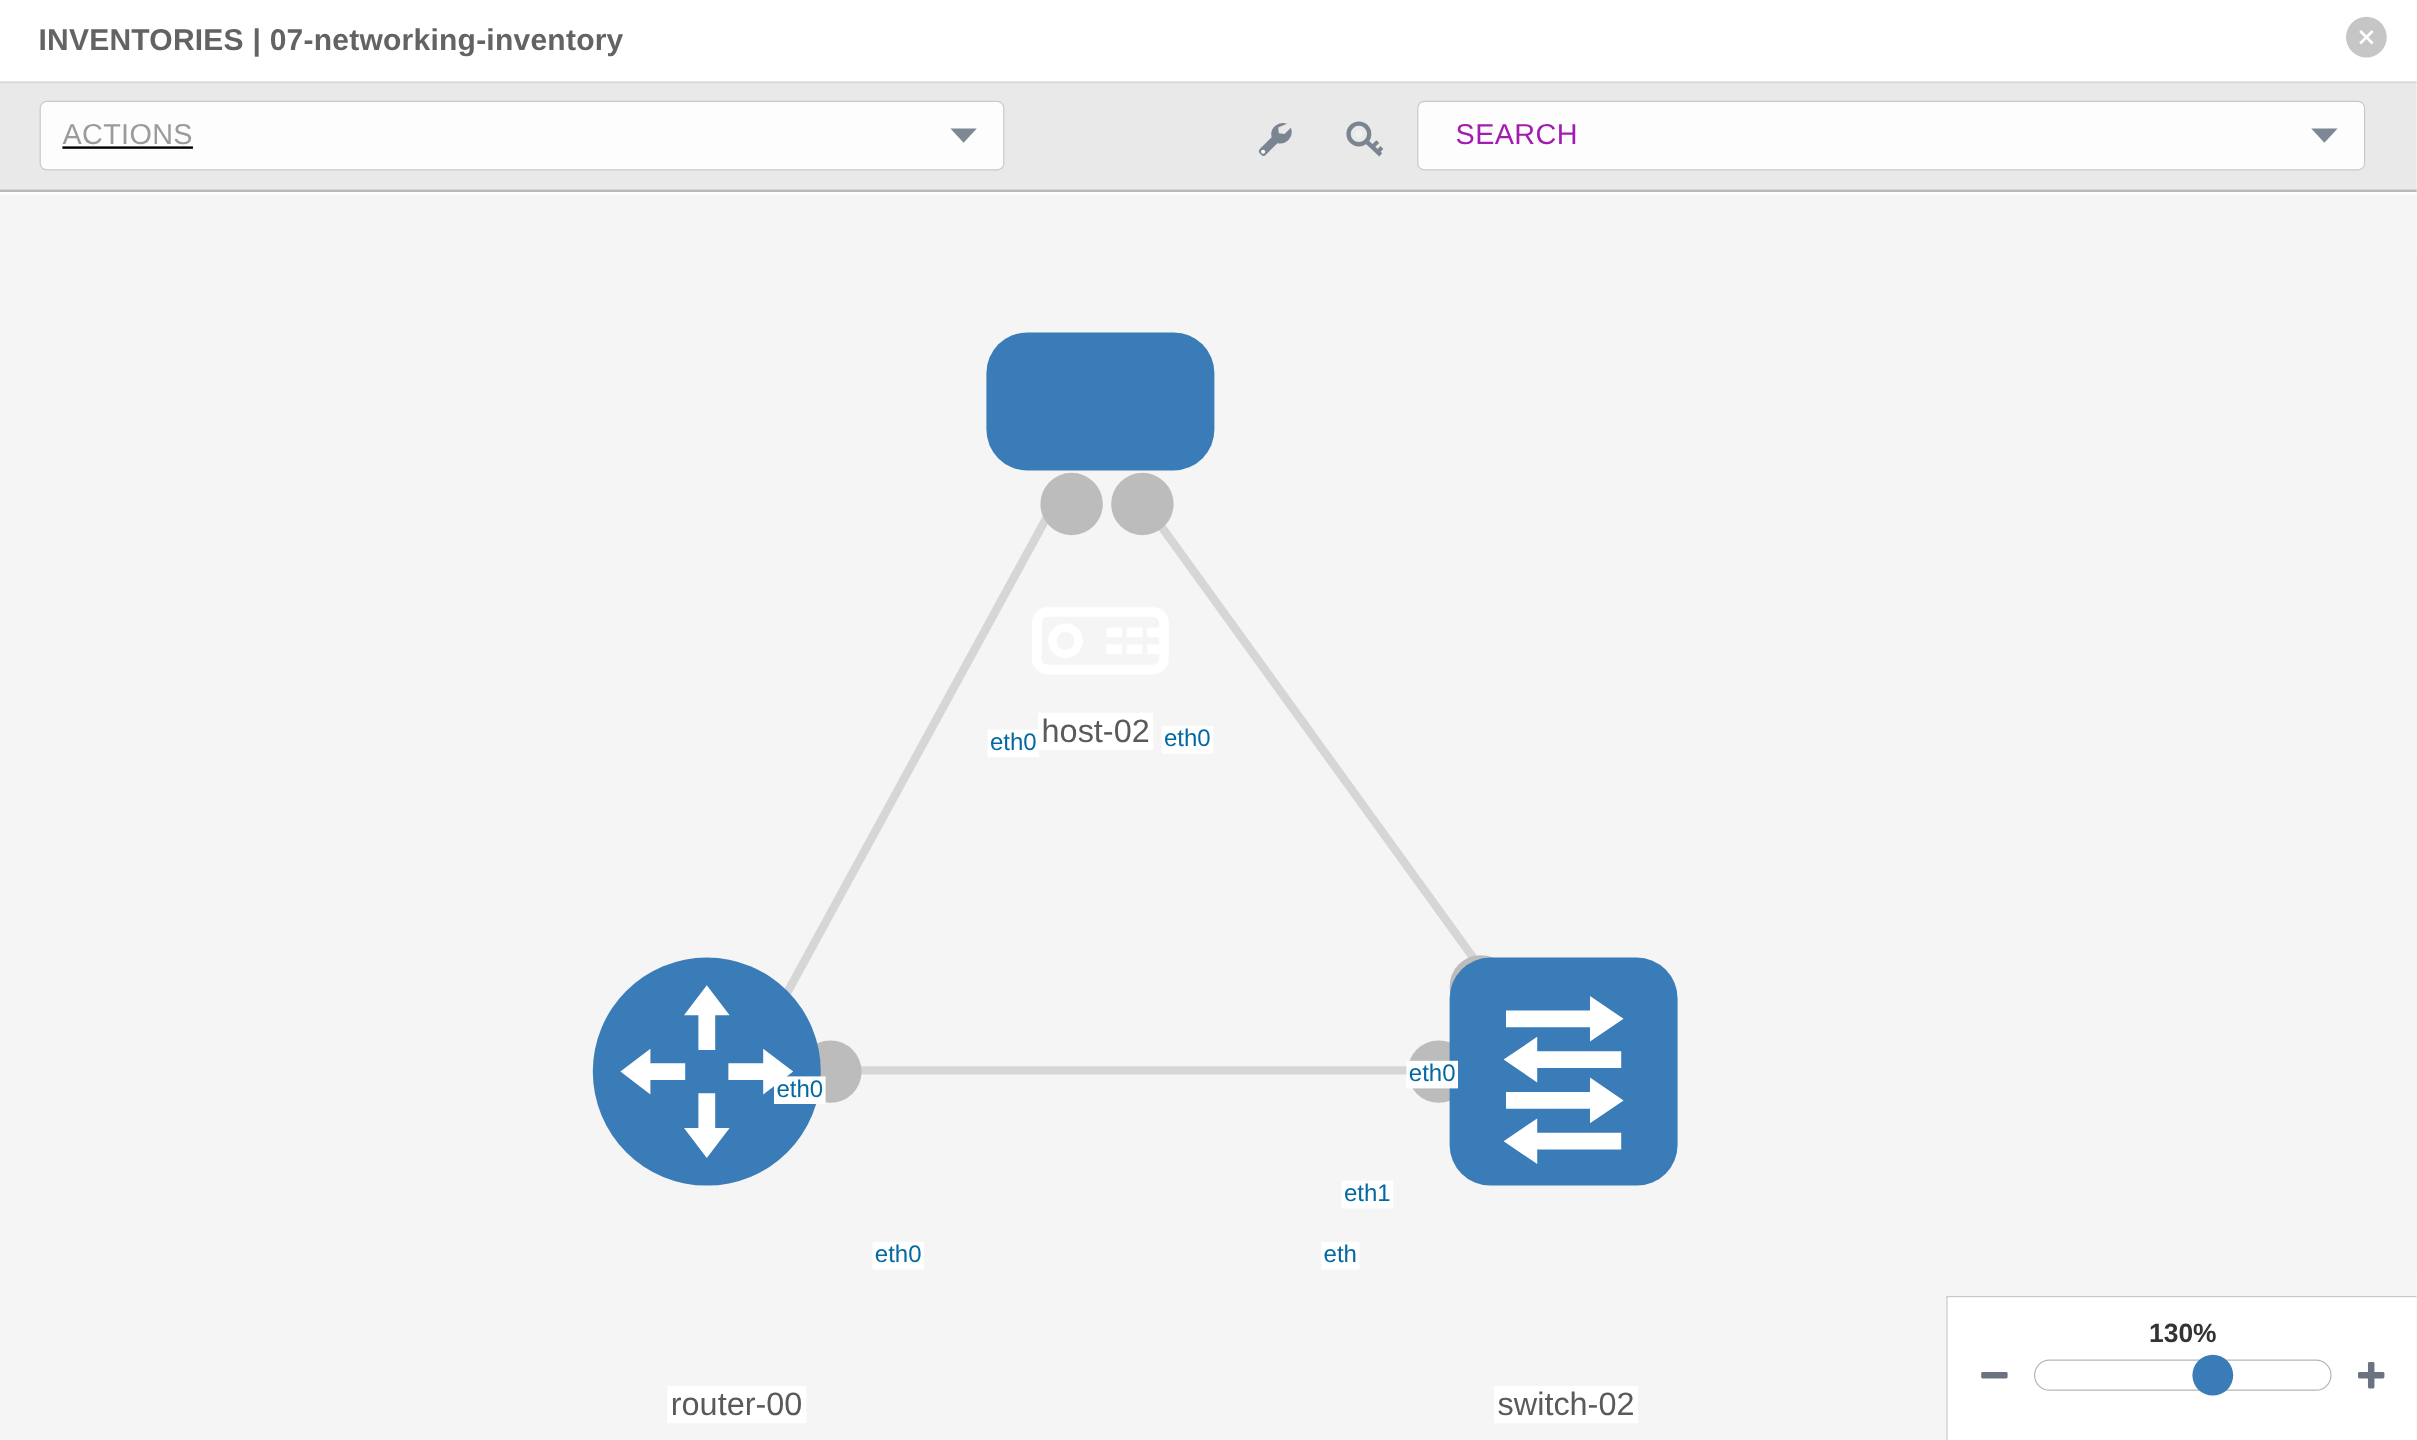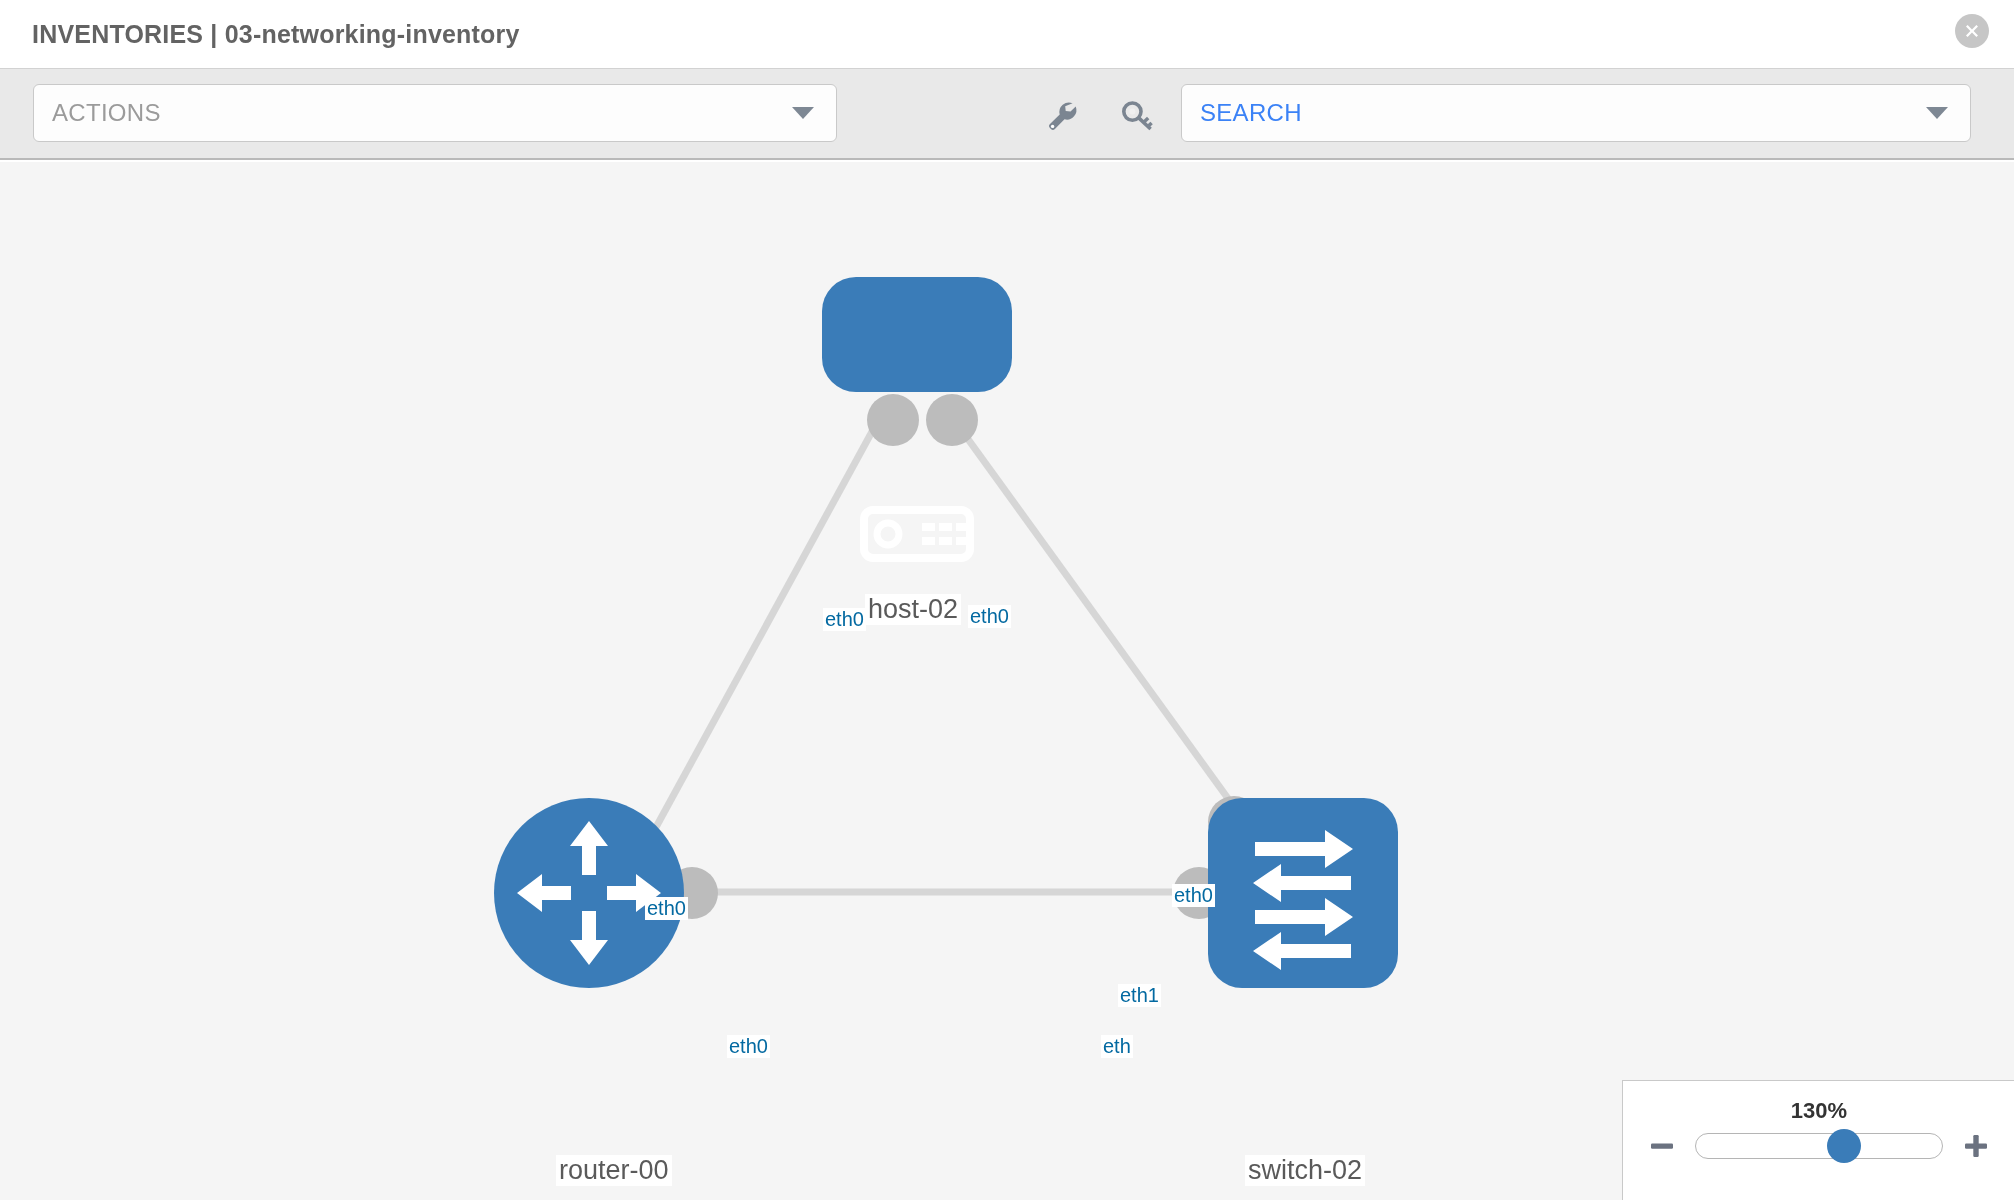--- a/index.html
+++ b/index.html
@@ -40,20 +40,21 @@
     border-top: 1px solid #d2d2d2;
     border-bottom: 2px solid #b9b9b9;
   }
   .actions-select {
     position: absolute; left: 33px; top: 15px;
     width: 804px; height: 58px;
     background: #fdfdfd;
     border: 1px solid #c9c9c9; border-radius: 6px;
     display: flex; align-items: center;
     cursor: pointer;
+    text-decoration: underline;
   }
   .actions-select .sel-label {
     margin-left: 18px; font-size: 24px; color: #9b9b9b; letter-spacing: .3px;
   }
   .caret {
     position: absolute; right: 22px; top: 50%; transform: translateY(-50%);
     width: 0; height: 0;
     border-left: 11px solid transparent;
     border-right: 11px solid transparent;
     border-top: 12px solid #7e8894;
@@ -65,21 +66,21 @@
   .tool-icons .ticon { cursor: pointer; display:block; }
   .search-select {
     position: absolute; left: 1181px; top: 15px;
     width: 790px; height: 58px;
     background: #fdfdfd;
     border: 1px solid #c9c9c9; border-radius: 6px;
     display: flex; align-items: center;
     cursor: text;
   }
   .search-select .sel-label {
-    margin-left: 18px; font-size: 24px; color: #3b82f6; letter-spacing: .3px;
+    margin-left: 31px; font-size: 24px; color: #a21caf; letter-spacing: .3px;
   }
 
   
   .canvas {
     position: absolute; left: 0; top: 162px;
     width: 2014px; height: 1038px;
     background: #f5f5f5;
     overflow: hidden;
   }
   #topo { position: absolute; left: 0; top: 0; }
@@ -136,21 +137,21 @@
     background: #3a7cb8;
     cursor: grab;
   }
 </style>
 </head>
 <body>
 
 <div id="app">
 
   <div class="titlebar">
-    <div class="page-title">INVENTORIES | 03-networking-inventory</div>
+    <div class="page-title">INVENTORIES | 07-networking-inventory</div>
     <div class="close-btn">
       <svg width="20" height="20" viewBox="0 0 20 20">
         <path d="M5.6 4.0 L10 8.4 L14.4 4.0 L16 5.6 L11.6 10 L16 14.4 L14.4 16 L10 11.6 L5.6 16 L4 14.4 L8.4 10 L4 5.6 Z" fill="#ffffff"></path>
       </svg>
     </div>
   </div>
 
   <div class="toolbar">
 
     <div class="actions-select">

